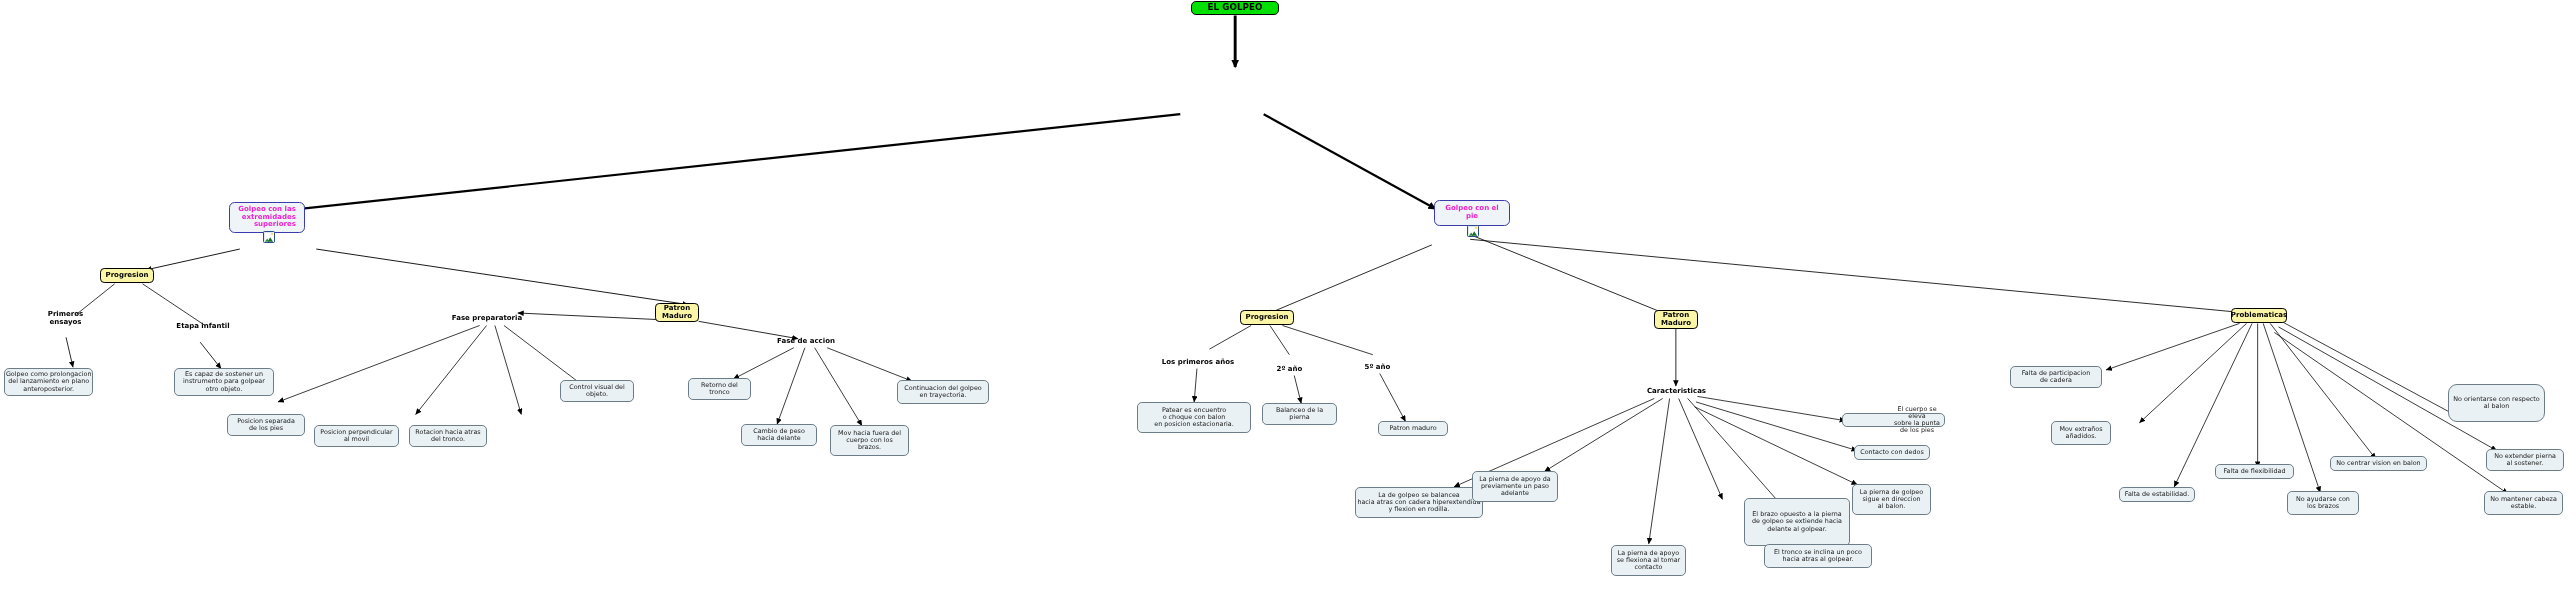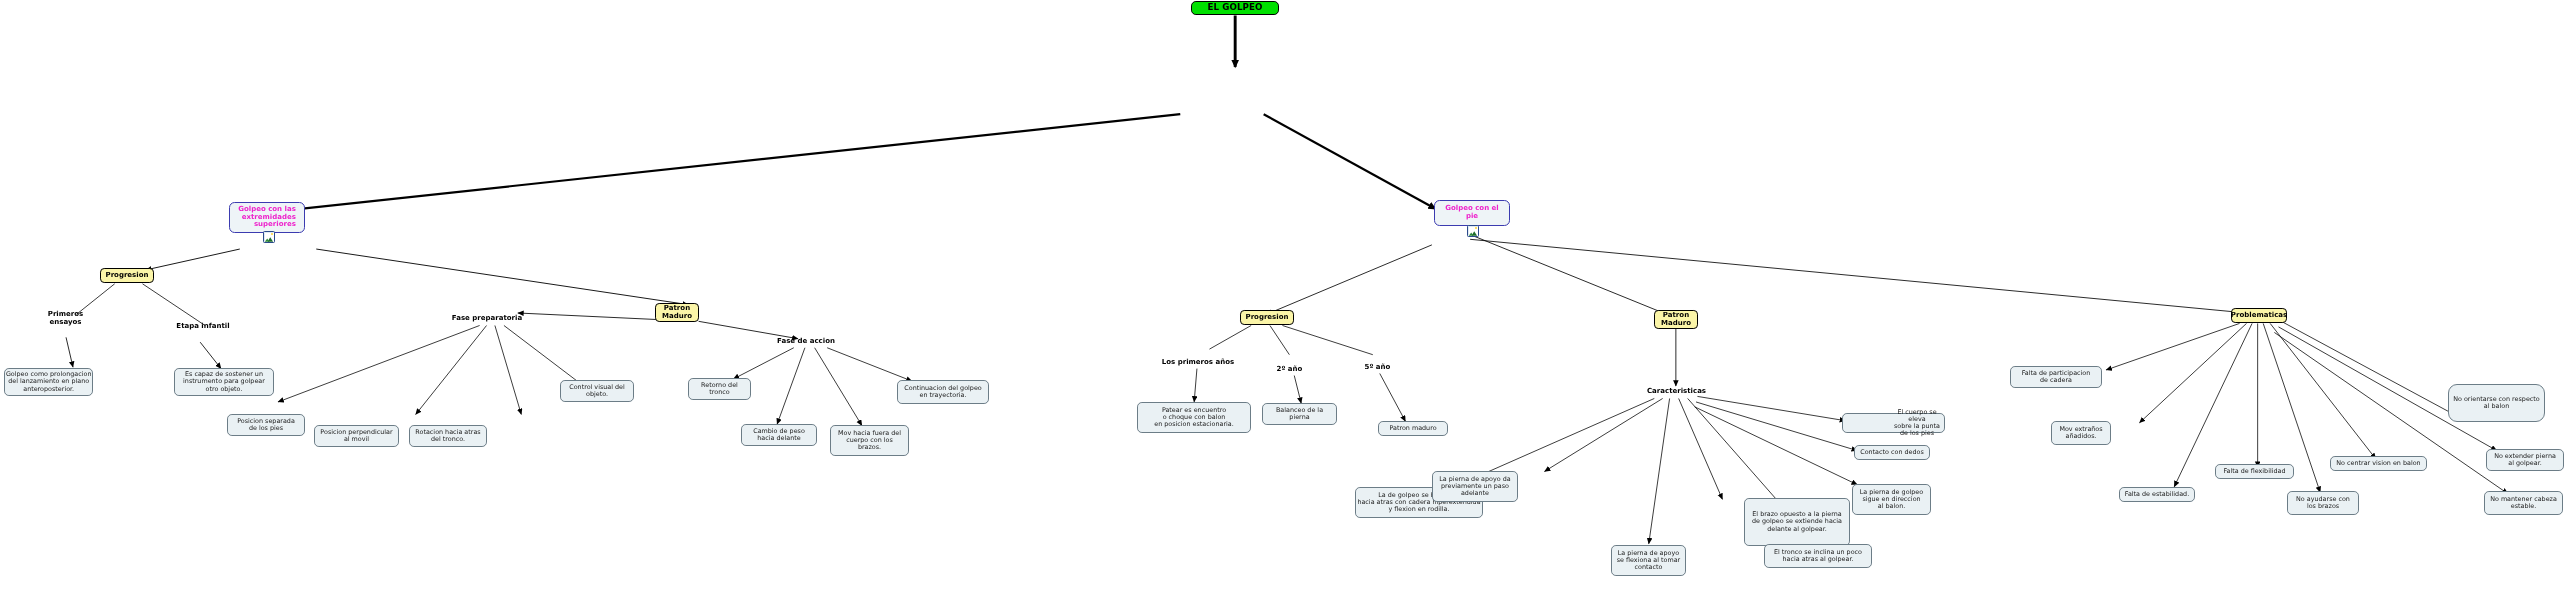--- a/index.html
+++ b/index.html
@@ -256,48 +256,48 @@
   <div class="node n-leaf" style="left:1137px; top:402px; width:114px; height:31px;">Patear es encuentro
 o choque con balon
 en posicion estacionaria.</div>
   <div class="node n-leaf" style="left:1262px; top:403px; width:75px; height:22px;">Balanceo de la
 pierna</div>
   <div class="node n-leaf" style="left:1378px; top:421px; width:70px; height:15.3px;">Patron maduro</div>
 
   <div class="node n-leaf" style="left:1355px; top:487px; width:128px; height:31px;">La de golpeo se balancea
 hacia atras con cadera hiperextendida
 y flexion en rodilla.</div>
-  <div class="node n-leaf" style="left:1432px; top:471px; width:86px; height:31px;">La pierna de apoyo da
+  <div class="node n-leaf" style="left:1472px; top:471px; width:86px; height:31px;">La pierna de apoyo da
 previamente un paso
 adelante</div>
   <div class="node n-leaf" style="left:1611px; top:545px; width:75px; height:31px;">La pierna de apoyo
 se flexiona al tomar
 contacto</div>
   <div class="node n-leaf" style="left:1744px; top:498px; width:106px; height:48px;">El brazo opuesto a la pierna
 de golpeo se extiende hacia
 delante al golpear.</div>
   <div class="node n-leaf" style="left:1764px; top:544px; width:108px; height:23.6px;">El tronco se inclina un poco
 hacia atras al golpear.</div>
-  <div class="node n-leaf" style="left:1842px; top:413px; width:103px; height:20px;padding-left:47px;">El cuerpo se eleva
+  <div class="node n-leaf" style="left:1842px; top:413px; width:103px; height:14px;padding-left:47px;">El cuerpo se eleva
 sobre la punta de los pies</div>
   <div class="node n-leaf" style="left:1854px; top:445px; width:76px; height:15.3px;">Contacto con dedos</div>
   <div class="node n-leaf" style="left:1852px; top:484px; width:79px; height:31px;">La pierna de golpeo
 sigue en direccion
 al balon.</div>
 
   <div class="node n-leaf" style="left:2010px; top:366px; width:92px; height:22px;">Falta de participacion
 de cadera</div>
   <div class="node n-leaf" style="left:2051px; top:421px; width:60px; height:23.6px;">Mov extraños
 añadidos.</div>
   <div class="node n-leaf" style="left:2119px; top:487px; width:76px; height:15.3px;">Falta de estabilidad.</div>
   <div class="node n-leaf" style="left:2215px; top:464px; width:79px; height:15.3px;">Falta de flexibilidad</div>
   <div class="node n-leaf" style="left:2287px; top:491px; width:72px; height:23.6px;">No ayudarse con
 los brazos</div>
   <div class="node n-leaf" style="left:2330px; top:456px; width:97px; height:15.3px;">No centrar vision en balon</div>
   <div class="node n-leaf" style="left:2448px; top:384px; width:97px; height:38px;border-radius:9px;">No orientarse con respecto
 al balon</div>
   <div class="node n-leaf" style="left:2486px; top:449px; width:78px; height:22px;">No extender pierna
-al golpear.</div>
+al sostener.</div>
   <div class="node n-leaf" style="left:2484px; top:491px; width:79px; height:23.6px;">No mantener cabeza
 estable.</div>
 
 </div>
 
 
 </body></html>

